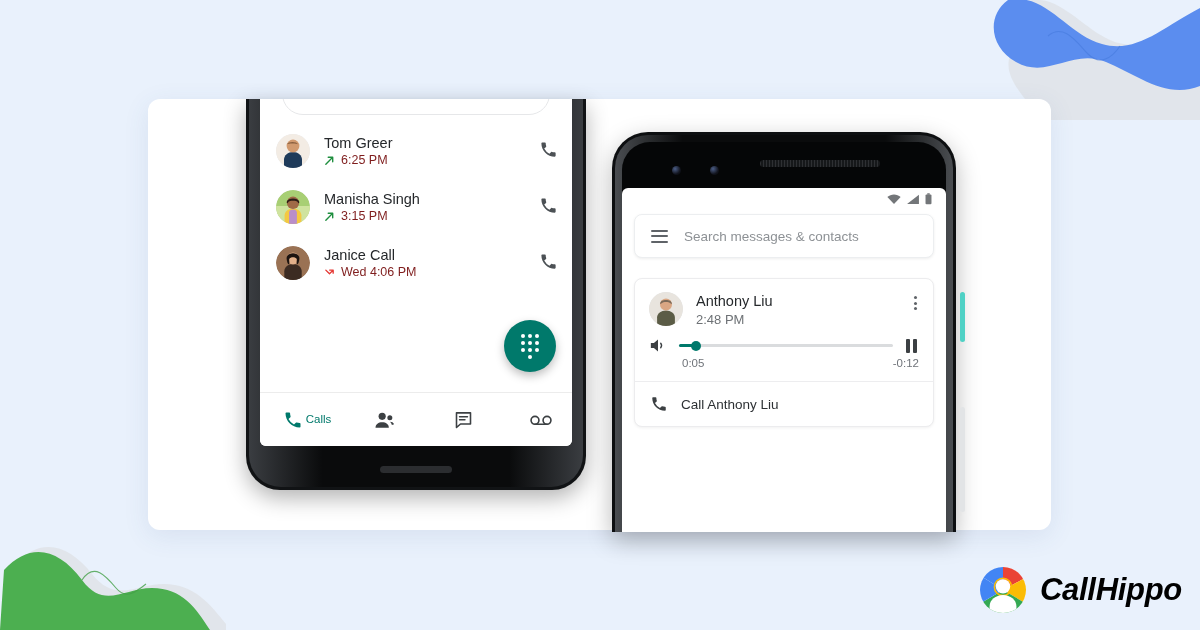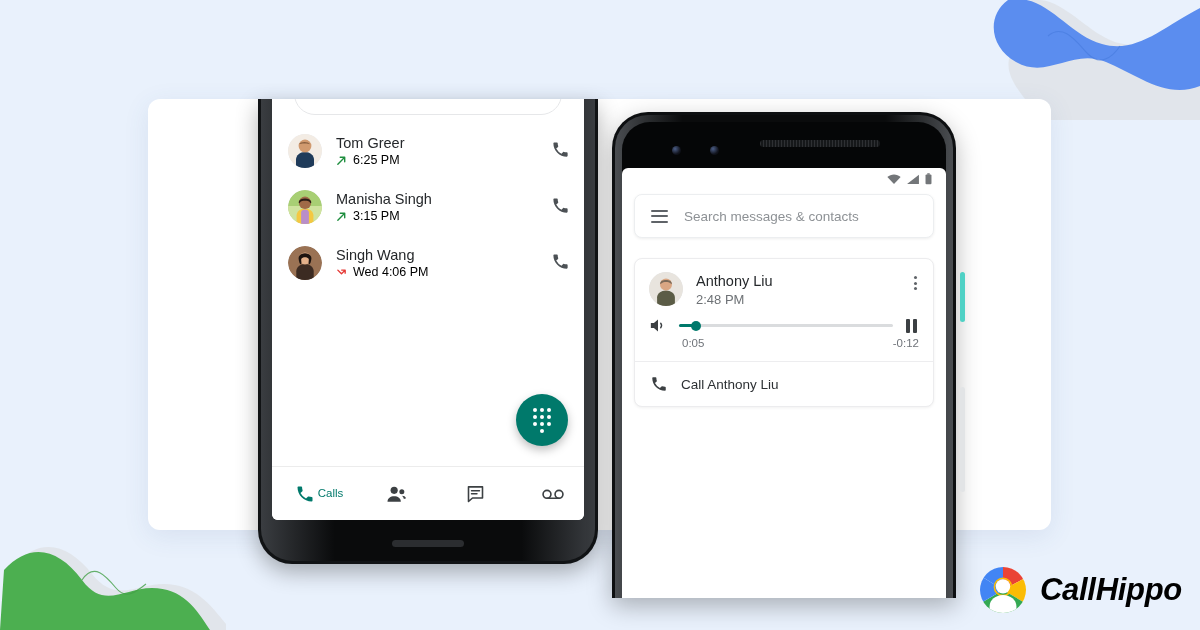--- a/index.html
+++ b/index.html
@@ -31,21 +31,21 @@
     background: #ffffff;
     border-radius: 12px;
     box-shadow: 0 6px 26px rgba(60,90,140,.10);
     overflow: hidden;
   }
 
   
   #phone-left {
     position: absolute;
     left: 246px; top: 99px;
-    width: 340px; height: 465px; margin-left: 12px;
+    width: 340px; height: 391px;
   }
   #phone-left .body {
     position: absolute; inset: 0;
     background: #111315;
     border-radius: 0 0 34px 34px;
     box-shadow: 0 8px 22px rgba(0,0,0,.30);
   }
   #phone-left .rim {
     position: absolute; left: 3px; top: 0; right: 3px; bottom: 3px;
     border-radius: 0 0 32px 32px;
@@ -89,21 +89,21 @@
     background: #e9eaec;
   }
   .call-meta { flex: 1 1 auto; margin-left: 14px; min-width: 0; }
   .call-name {
     font-size: 14.5px; color: #25282b; line-height: 17px;
     white-space: nowrap; overflow: hidden; text-overflow: ellipsis;
   }
   .call-sub {
     display: flex; align-items: center; gap: 6px;
     margin-top: 1px;
-    font-size: 12.5px; color: #000000; line-height: 15px;
+    font-size: 12.5px; color: #7f1d1d; line-height: 15px;
   }
   .call-action { flex: 0 0 auto; padding-left: 8px; }
 
   
   .fab {
     position: absolute; right: 16px; bottom: 74px;
     width: 52px; height: 52px; border-radius: 50%;
     background: #00796b;
     box-shadow: 0 4px 10px rgba(0,0,0,.26);
     display: flex; align-items: center; justify-content: center;
@@ -129,22 +129,22 @@
     display: flex; flex-direction: row;
     align-items: center; justify-content: center;
     gap: 3px;
     padding-left: 16px;
   }
   .nav-label { font-size: 11.5px; color: #00796b; line-height: 13px; }
 
   
   #phone-right {
     position: absolute;
-    left: 612px; top: 112px;
-    width: 344px; height: 486px;
+    left: 612px; top: 132px;
+    width: 344px; height: 400px;
   }
   #phone-right .body {
     position: absolute; inset: 0;
     background: #0d0f11;
     border-radius: 36px 36px 0 0;
     box-shadow: 0 8px 24px rgba(0,0,0,.28);
   }
   #phone-right .rim {
     position: absolute; left: 3px; top: 3px; right: 3px; bottom: 0;
     border-radius: 33px 33px 0 0;
@@ -329,21 +329,21 @@
         <div class="call-row">
           <div class="call-avatar">
             <svg viewBox="0 0 34 34" width="34" height="34">
               <circle cx="17" cy="17" r="17" fill="#9a7254"></circle>
               <path d="M17 18c4.8 0 8.7 3.2 8.7 7.2V34H8.3v-8.8C8.3 21.2 12.2 18 17 18z" fill="#3c2b22"></path>
               <circle cx="17" cy="12.4" r="6" fill="#e3b08a"></circle>
               <path d="M10.6 12.6C10.2 5.6 23.8 5.6 23.4 12.6c-.2 3.4-1.5 6.4-2.4 5.4-1.2-1.3.6-4.4-.6-5.6-1.6-1.6-5.2-1.6-6.8 0-1.2 1.2.6 4.3-.6 5.6-.9 1-2.2-2-2.4-5.4z" fill="#1d1410"></path>
             </svg>
           </div>
           <div class="call-meta">
-            <div class="call-name">Singh Wang</div>
+            <div class="call-name">Janice Call</div>
             <div class="call-sub">
               <svg width="11" height="11" viewBox="0 0 12 12">
                 <path d="M2 3.4L6 7.4 10 3.4M10 3.4H6.2M10 3.4v3.3" stroke="#e53935" stroke-width="1.5" fill="none" stroke-linecap="round" stroke-linejoin="round"></path>
               </svg>
               <span>Wed 4:06 PM</span>
             </div>
           </div>
           <div class="call-action">
             <svg width="19" height="19" viewBox="0 0 24 24">
               <path fill="#4c5155" d="M6.6 10.8a15.1 15.1 0 006.6 6.6l2.2-2.2c.3-.3.7-.4 1-.2 1.2.4 2.4.6 3.6.6.6 0 1 .5 1 1V20c0 .6-.4 1-1 1C10.6 21 3 13.4 3 4c0-.6.5-1 1-1h3.5c.6 0 1 .4 1 1 0 1.3.2 2.5.6 3.6.1.4 0 .8-.2 1.1l-2.3 2.1z"></path>

